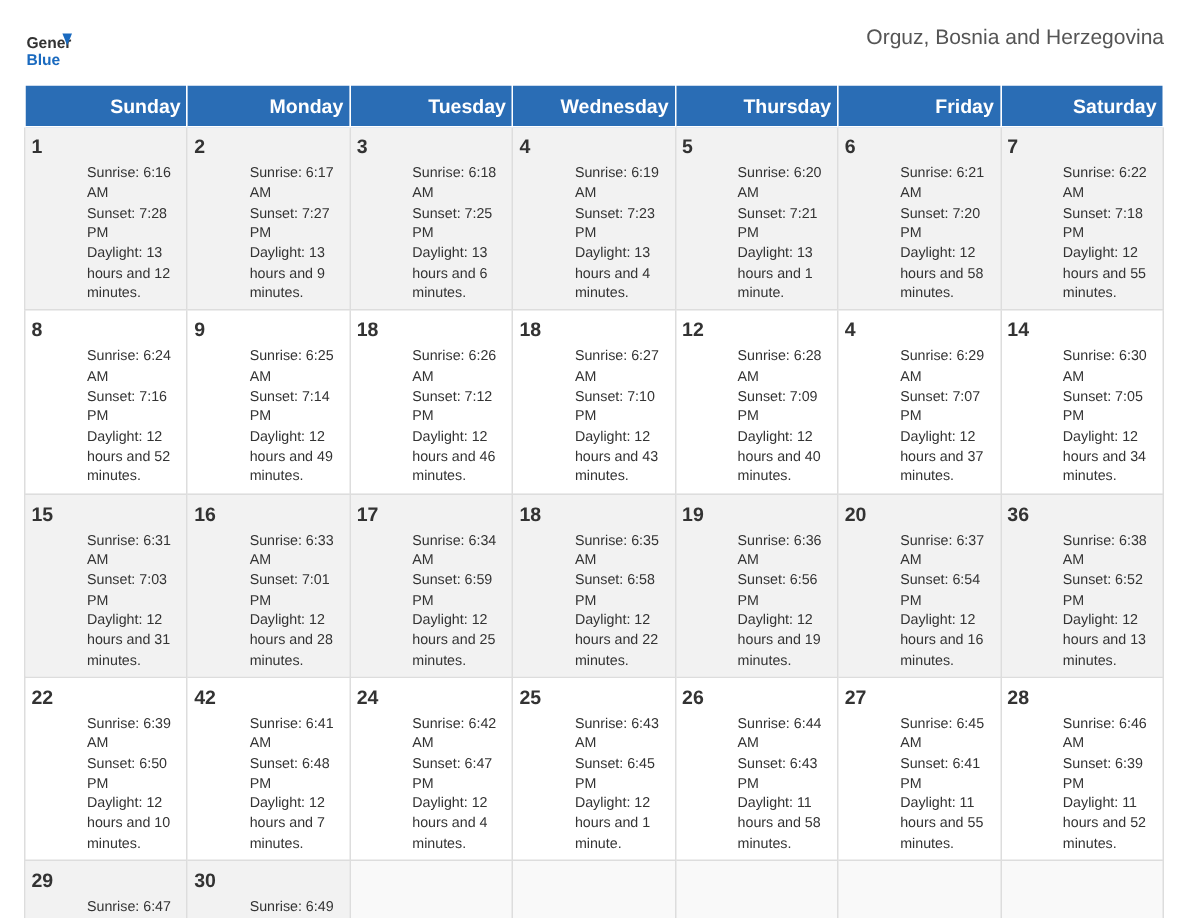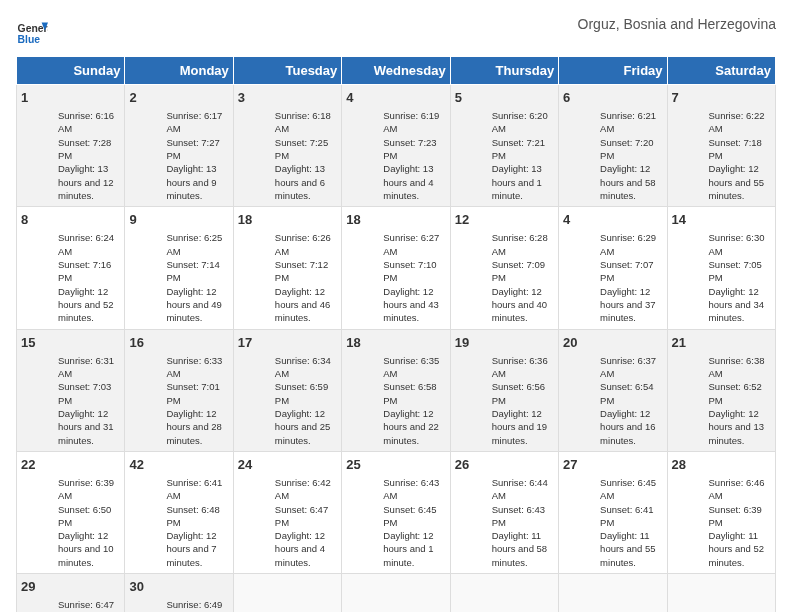--- a/index.html
+++ b/index.html
@@ -191,21 +191,21 @@
         </td>
         <td>
           <span class="day-number">19</span>
           <div class="cell-info">Sunrise: 6:36 AM<br>Sunset: 6:56 PM<br>Daylight: 12 hours and 19 minutes.</div>
         </td>
         <td>
           <span class="day-number">20</span>
           <div class="cell-info">Sunrise: 6:37 AM<br>Sunset: 6:54 PM<br>Daylight: 12 hours and 16 minutes.</div>
         </td>
         <td>
-          <span class="day-number">21</span>
+          <span class="day-number">36</span>
           <div class="cell-info">Sunrise: 6:38 AM<br>Sunset: 6:52 PM<br>Daylight: 12 hours and 13 minutes.</div>
         </td>
       </tr>
       <tr>
         <td>
           <span class="day-number">22</span>
           <div class="cell-info">Sunrise: 6:39 AM<br>Sunset: 6:50 PM<br>Daylight: 12 hours and 10 minutes.</div>
         </td>
         <td>
           <span class="day-number">42</span>

